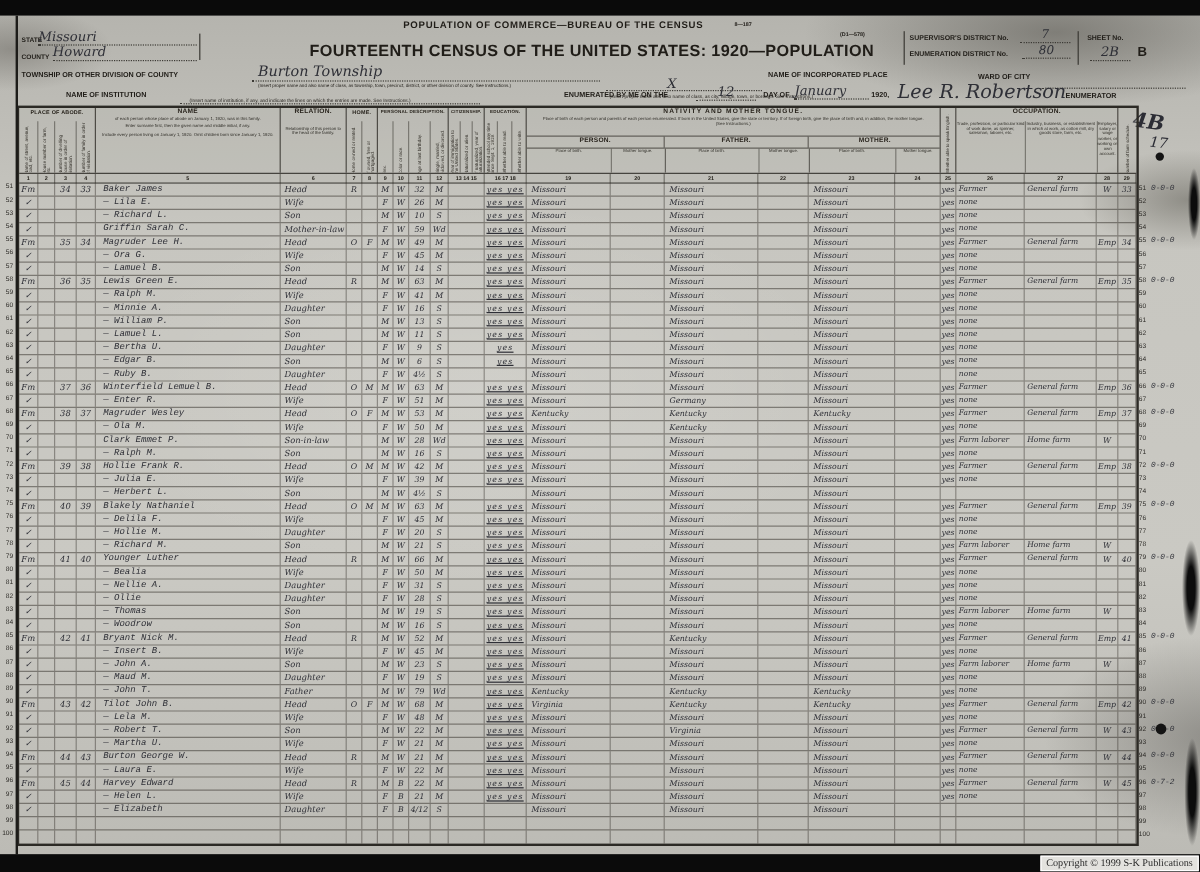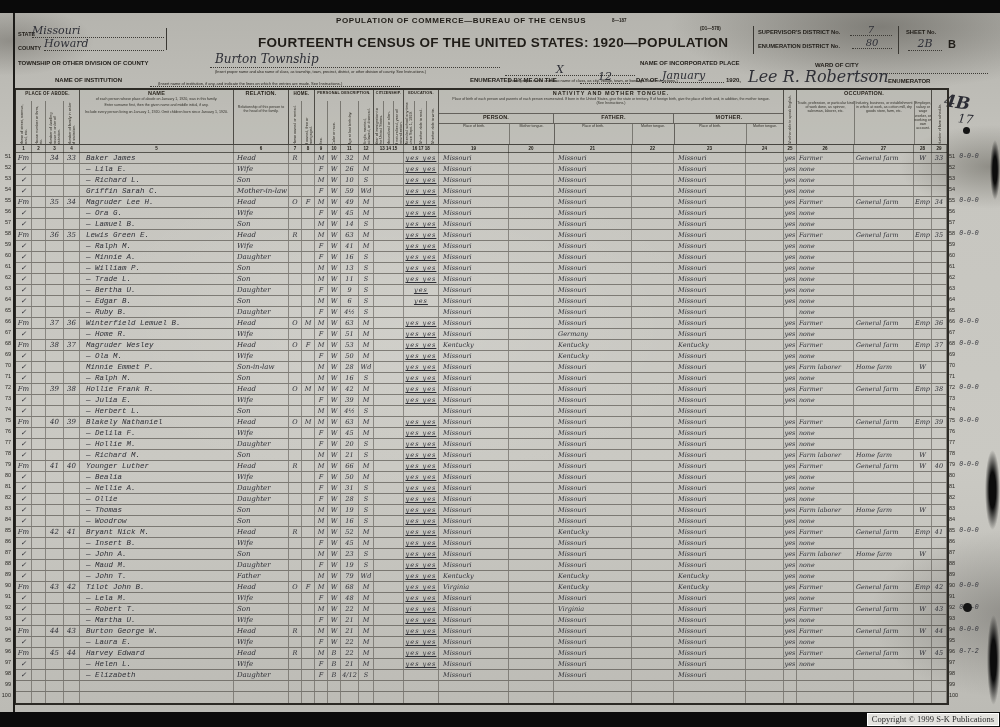--- a/index.html
+++ b/index.html
@@ -566,21 +566,21 @@
           <div class="c oc hw">none</div>
           <div class="c oc hw"></div>
           <div class="c sm hw"></div>
           <div class="c sm hw"></div>
         </div>
         <div class="trow">
           <div class="c ab hw">✓</div>
           <div class="c ab hw"></div>
           <div class="c ab hw"></div>
           <div class="c ab hw"></div>
-          <div class="c nm hw">— Trade L.</div>
+          <div class="c nm hw">— Lamuel L.</div>
           <div class="c rel hw">Son</div>
           <div class="c sm hw"></div>
           <div class="c sm hw"></div>
           <div class="c sm hw">M</div>
           <div class="c sm hw">W</div>
           <div class="c sm hw">11</div>
           <div class="c sm hw">S</div>
           <div class="c sm"></div>
           <div class="c sm hw ed">yes yes</div>
           <div class="c bp hw">Missouri</div>
@@ -701,21 +701,21 @@
           <div class="c oc hw">Farmer</div>
           <div class="c oc hw">General farm</div>
           <div class="c sm hw">Emp</div>
           <div class="c sm hw">36</div>
         </div>
         <div class="trow">
           <div class="c ab hw">✓</div>
           <div class="c ab hw"></div>
           <div class="c ab hw"></div>
           <div class="c ab hw"></div>
-          <div class="c nm hw">— Home R.</div>
+          <div class="c nm hw">— Enter R.</div>
           <div class="c rel hw">Wife</div>
           <div class="c sm hw"></div>
           <div class="c sm hw"></div>
           <div class="c sm hw">F</div>
           <div class="c sm hw">W</div>
           <div class="c sm hw">51</div>
           <div class="c sm hw">M</div>
           <div class="c sm"></div>
           <div class="c sm hw ed">yes yes</div>
           <div class="c bp hw">Missouri</div>
@@ -782,21 +782,21 @@
           <div class="c oc hw">none</div>
           <div class="c oc hw"></div>
           <div class="c sm hw"></div>
           <div class="c sm hw"></div>
         </div>
         <div class="trow">
           <div class="c ab hw">✓</div>
           <div class="c ab hw"></div>
           <div class="c ab hw"></div>
           <div class="c ab hw"></div>
-          <div class="c nm hw">Minnie Emmet P.</div>
+          <div class="c nm hw">Clark Emmet P.</div>
           <div class="c rel hw">Son-in-law</div>
           <div class="c sm hw"></div>
           <div class="c sm hw"></div>
           <div class="c sm hw">M</div>
           <div class="c sm hw">W</div>
           <div class="c sm hw">28</div>
           <div class="c sm hw">Wd</div>
           <div class="c sm"></div>
           <div class="c sm hw ed">yes yes</div>
           <div class="c bp hw">Missouri</div>

